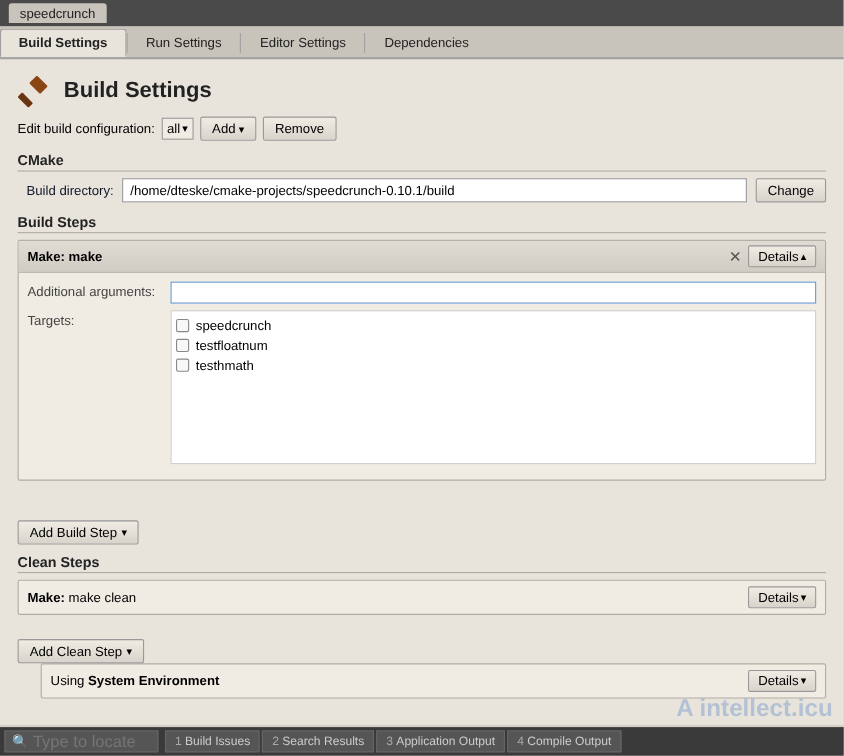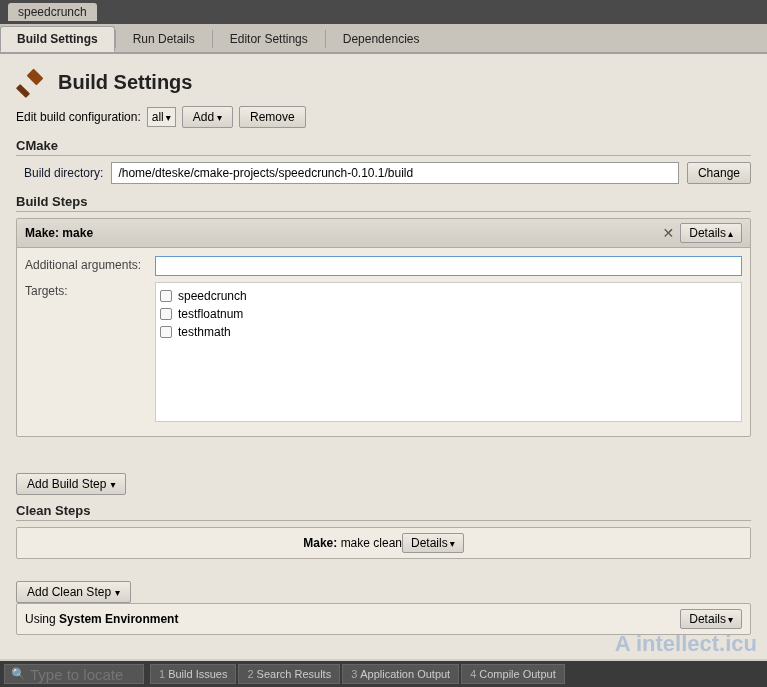--- a/index.html
+++ b/index.html
@@ -238,31 +238,32 @@
     
     .clean-step-box {
       border: 1px solid #b0aca4;
       background: #f0ece4;
       margin-bottom: 6px;
       border-radius: 2px;
     }
     .clean-step-header {
       display: flex;
       align-items: center;
-      justify-content: center;
+      justify-content: space-between;
       padding: 5px 8px;
     }
     .clean-step-title { font-size: 12px; }
 
     
     .env-box {
       border: 1px solid #b0aca4;
       background: #f0ece4;
       margin-bottom: 6px;
       border-radius: 2px;
+      margin-left: 21px;
     }
     .env-header {
       display: flex;
       align-items: center;
       justify-content: space-between;
       padding: 5px 8px;
     }
 
     
     .status-bar {
@@ -335,21 +336,21 @@
 </head>
 <body>
 
 <div class="title-bar">
   <span class="title-tab">speedcrunch</span>
 </div>
 
 <div class="nav-tabs">
   <div class="nav-tab active">Build Settings</div>
   <div class="nav-tab-separator"></div>
-  <div class="nav-tab">Run Details</div>
+  <div class="nav-tab">Run Settings</div>
   <div class="nav-tab-separator"></div>
   <div class="nav-tab">Editor Settings</div>
   <div class="nav-tab-separator"></div>
   <div class="nav-tab">Dependencies</div>
 </div>
 
 <div class="main-content">
 
   <div class="page-header">
     <svg class="hammer-icon" viewBox="0 0 32 32">

